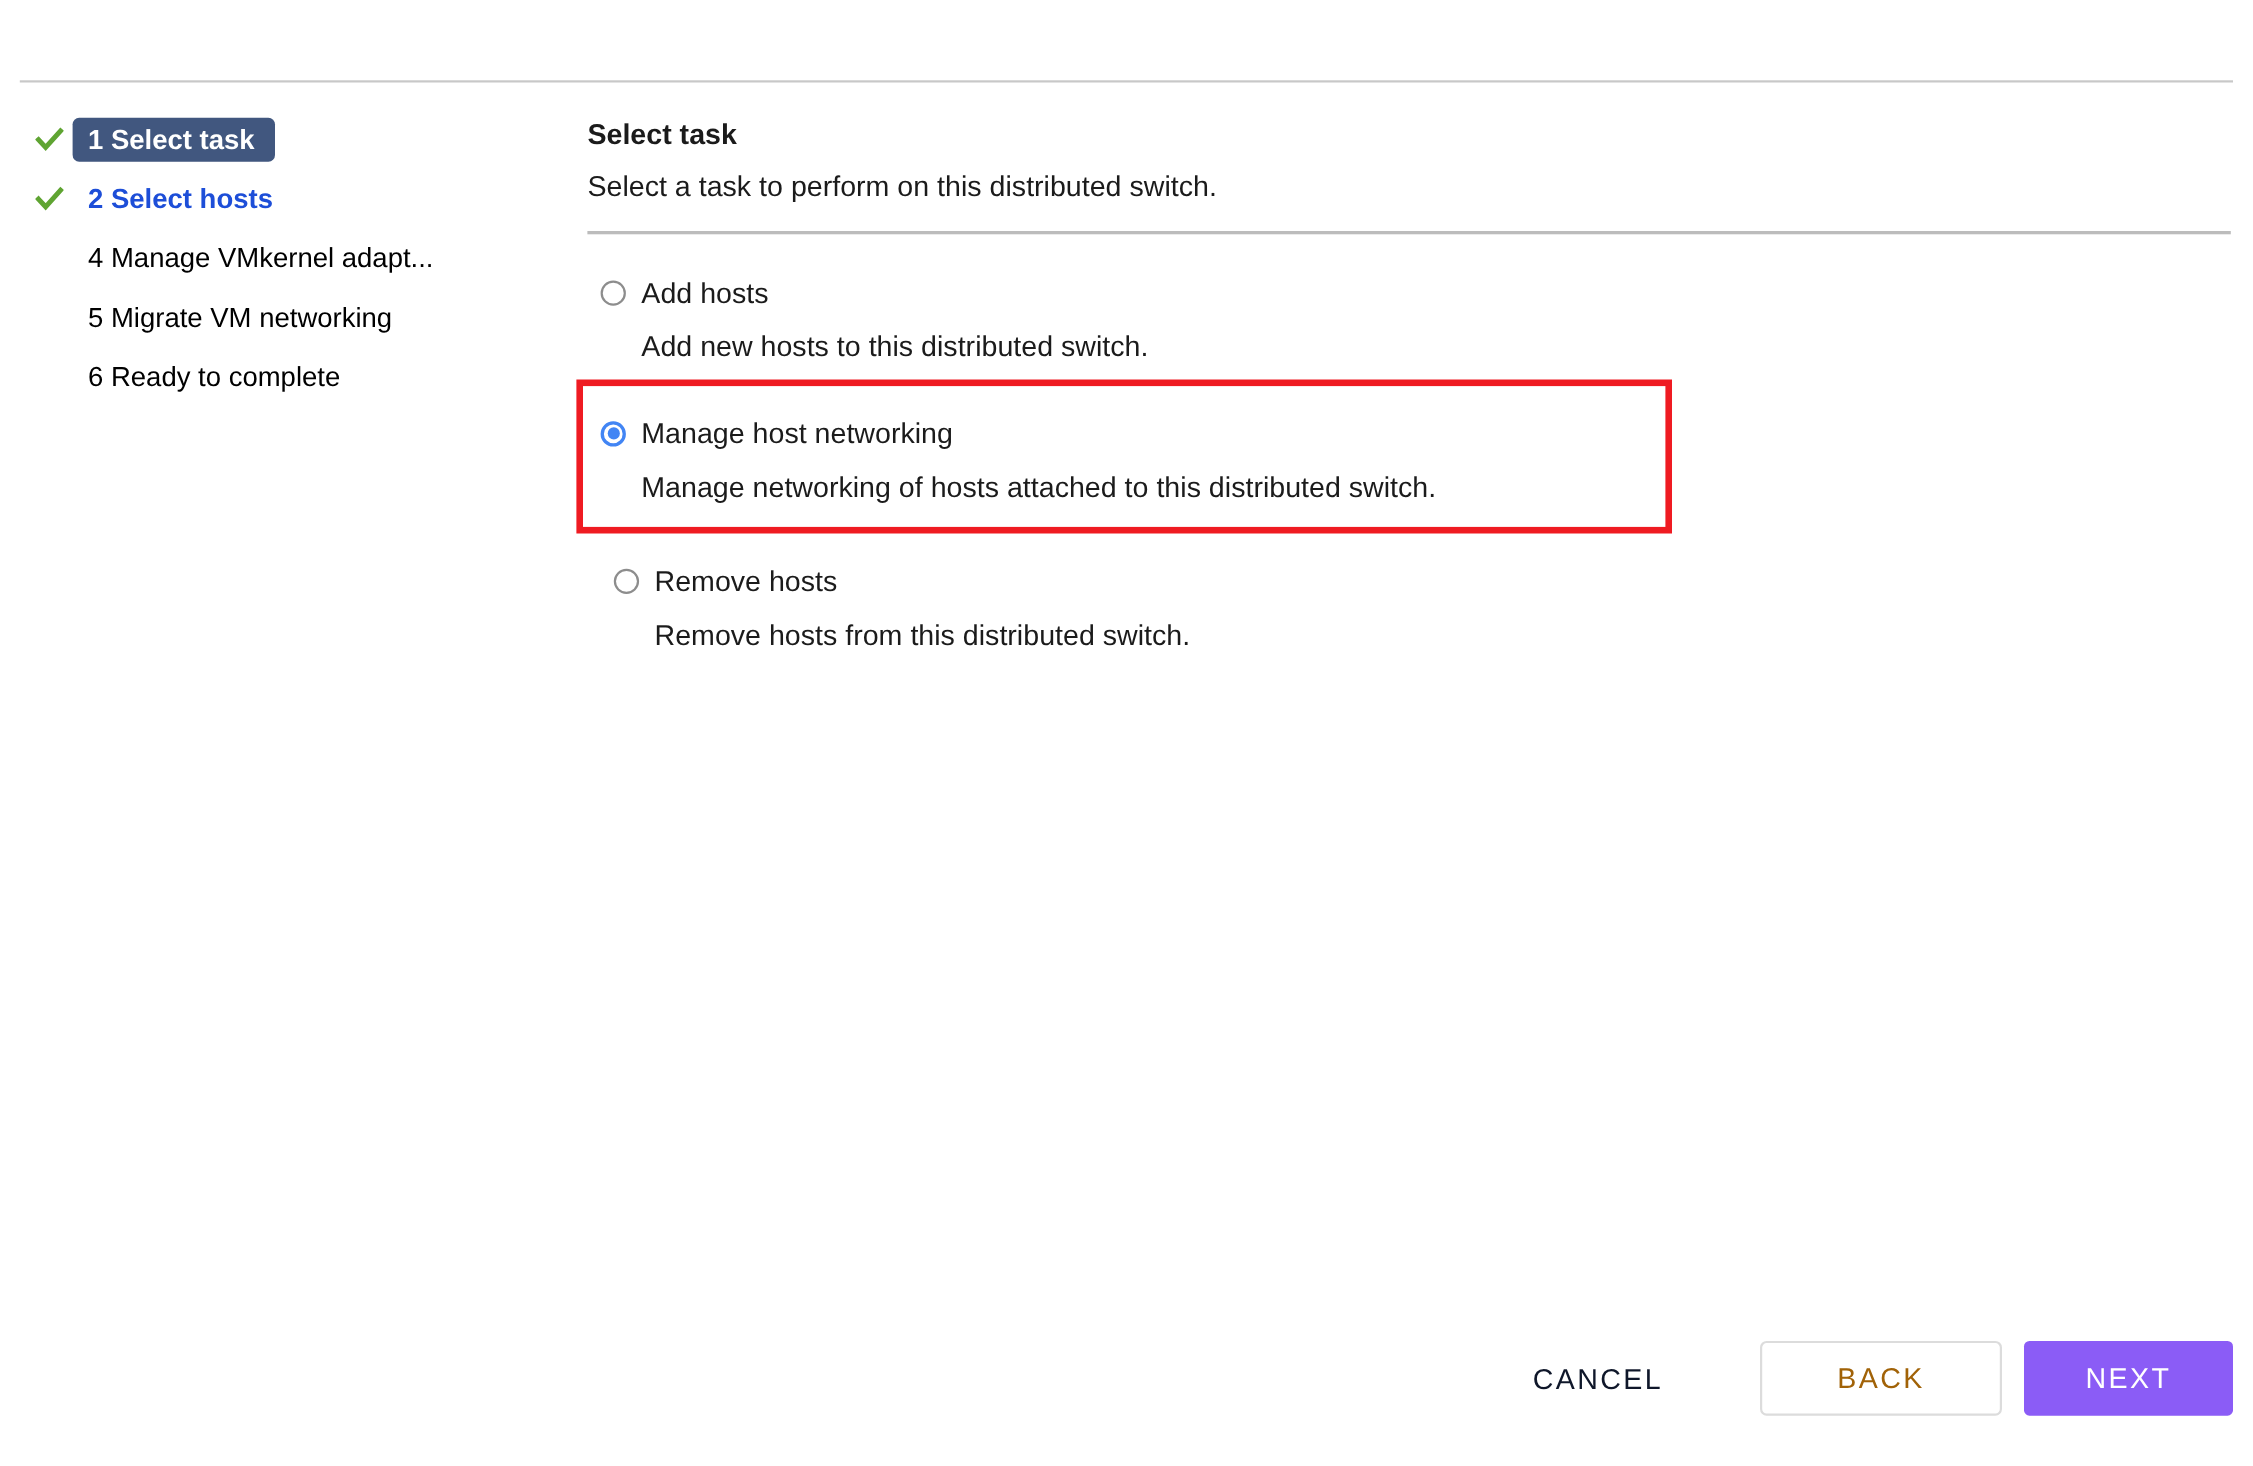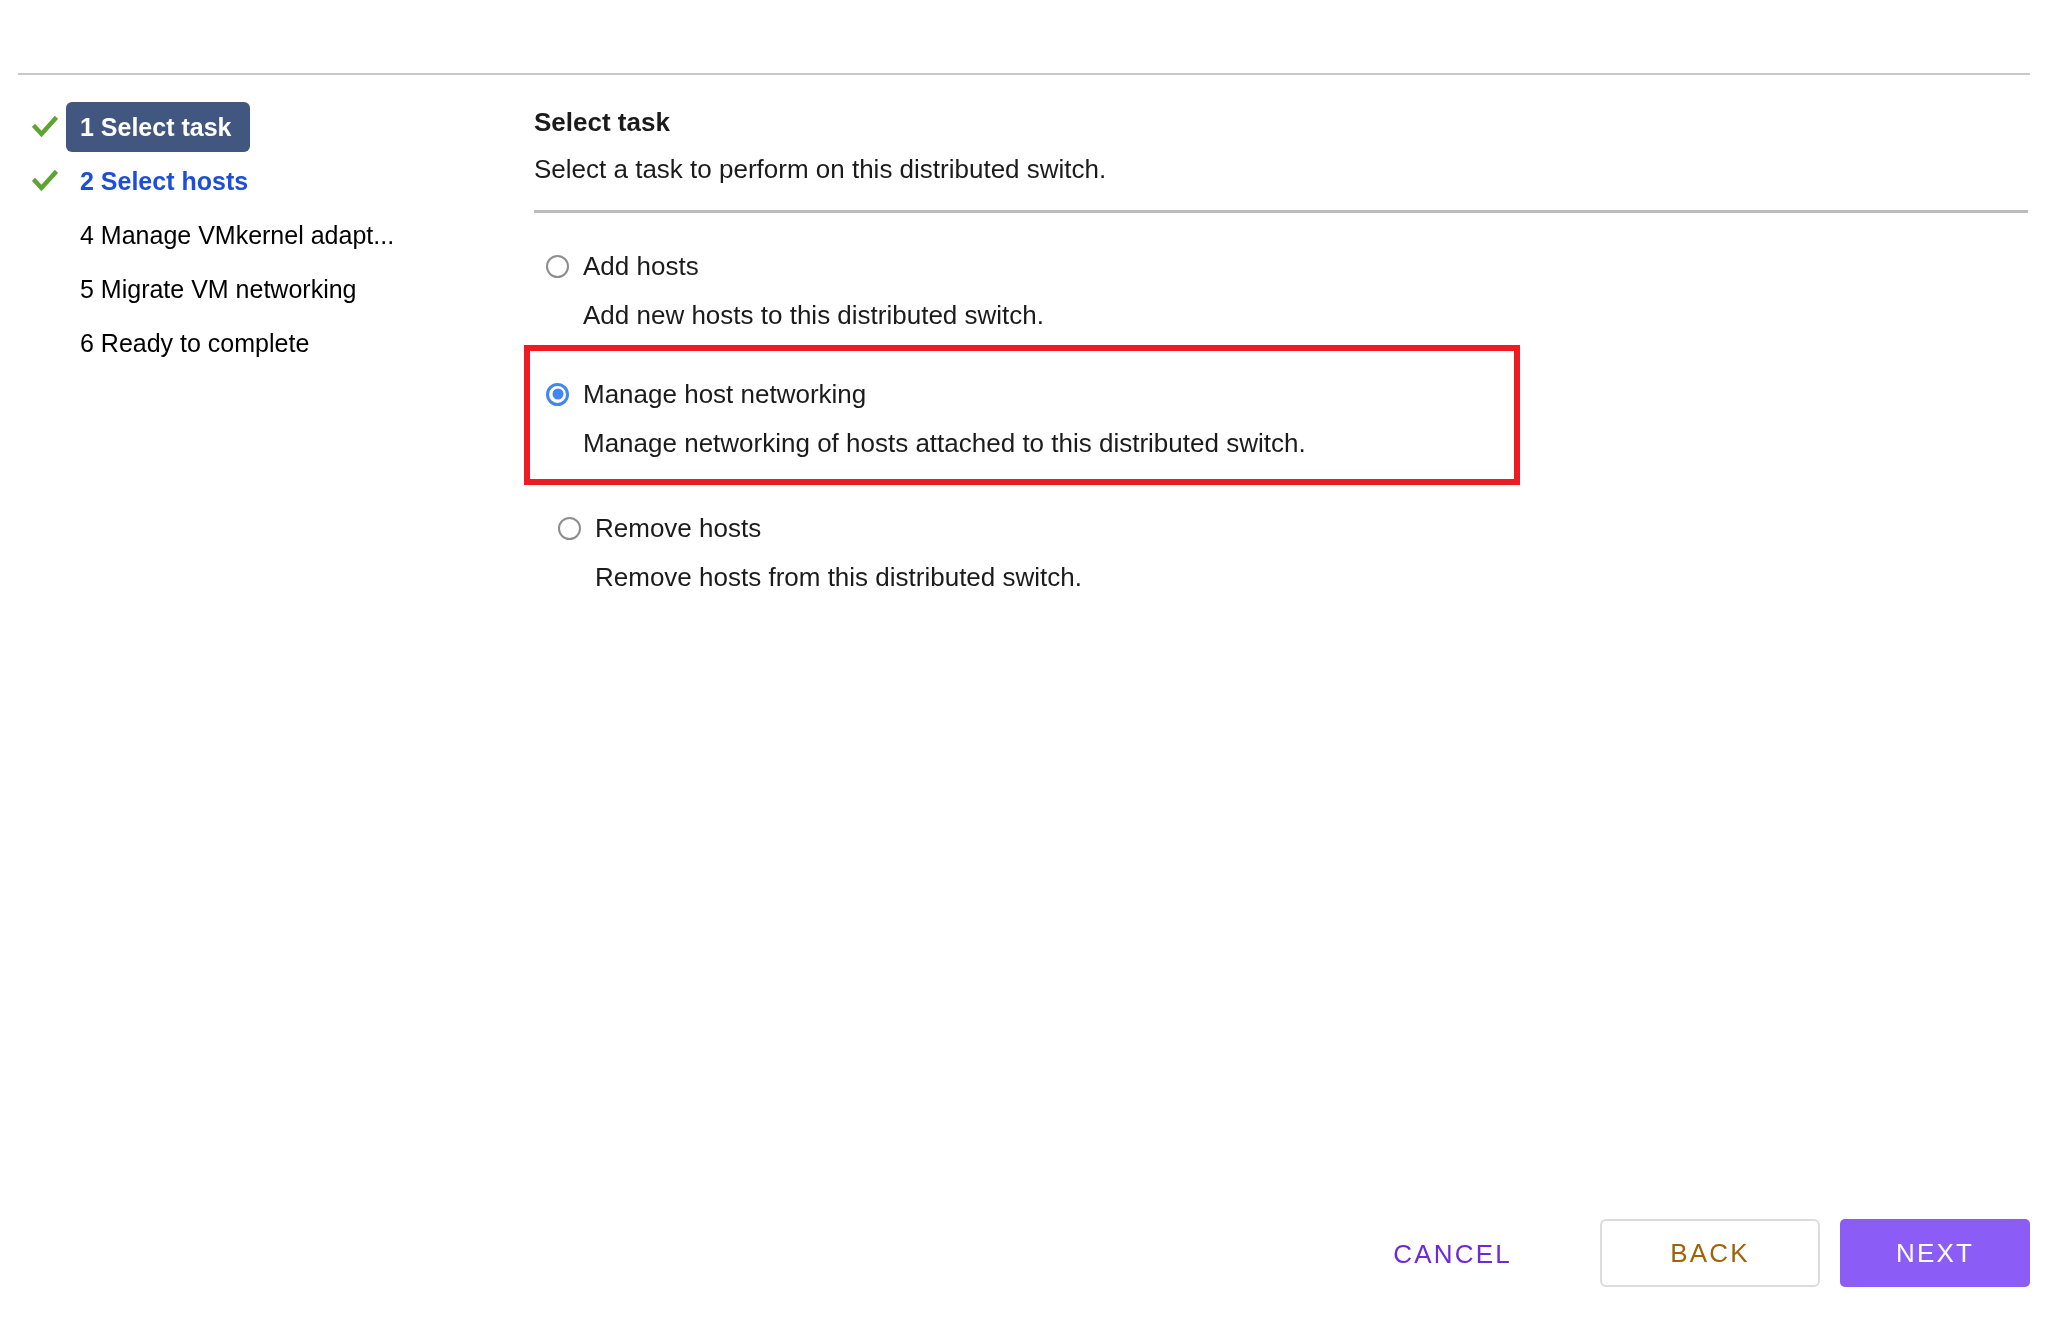--- a/index.html
+++ b/index.html
@@ -68,21 +68,21 @@
     transform: translateY(-50%);
     width: 26px;
     height: 26px;
   }
   .step-check svg { display: block; }
   .step-pill {
     position: absolute;
     left: 66px;
     top: 50%;
     transform: translateY(-50%);
-    height: 50px;
+    height: 40px;
     box-sizing: border-box;
     display: flex;
     align-items: center;
     padding: 0 18px 0 14px;
     border-radius: 6px;
   }
   .step.active .step-pill {
     background: #41577f;
   }
   .step-label {
@@ -208,21 +208,21 @@
     bottom: 46px;
     width: 2048px;
     height: 68px;
   }
   .btn-cancel {
     position: absolute;
     right: 530px;
     top: 10px;
     font-size: 26px;
     letter-spacing: 2.2px;
-    color: #6d28d9;
+    color: #0f172a;
     background: none;
     border: none;
     font-family: "Liberation Sans", sans-serif;
     cursor: pointer;
     padding: 10px 6px;
   }
   .btn-back {
     position: absolute;
     right: 228px;
     top: 0px;

